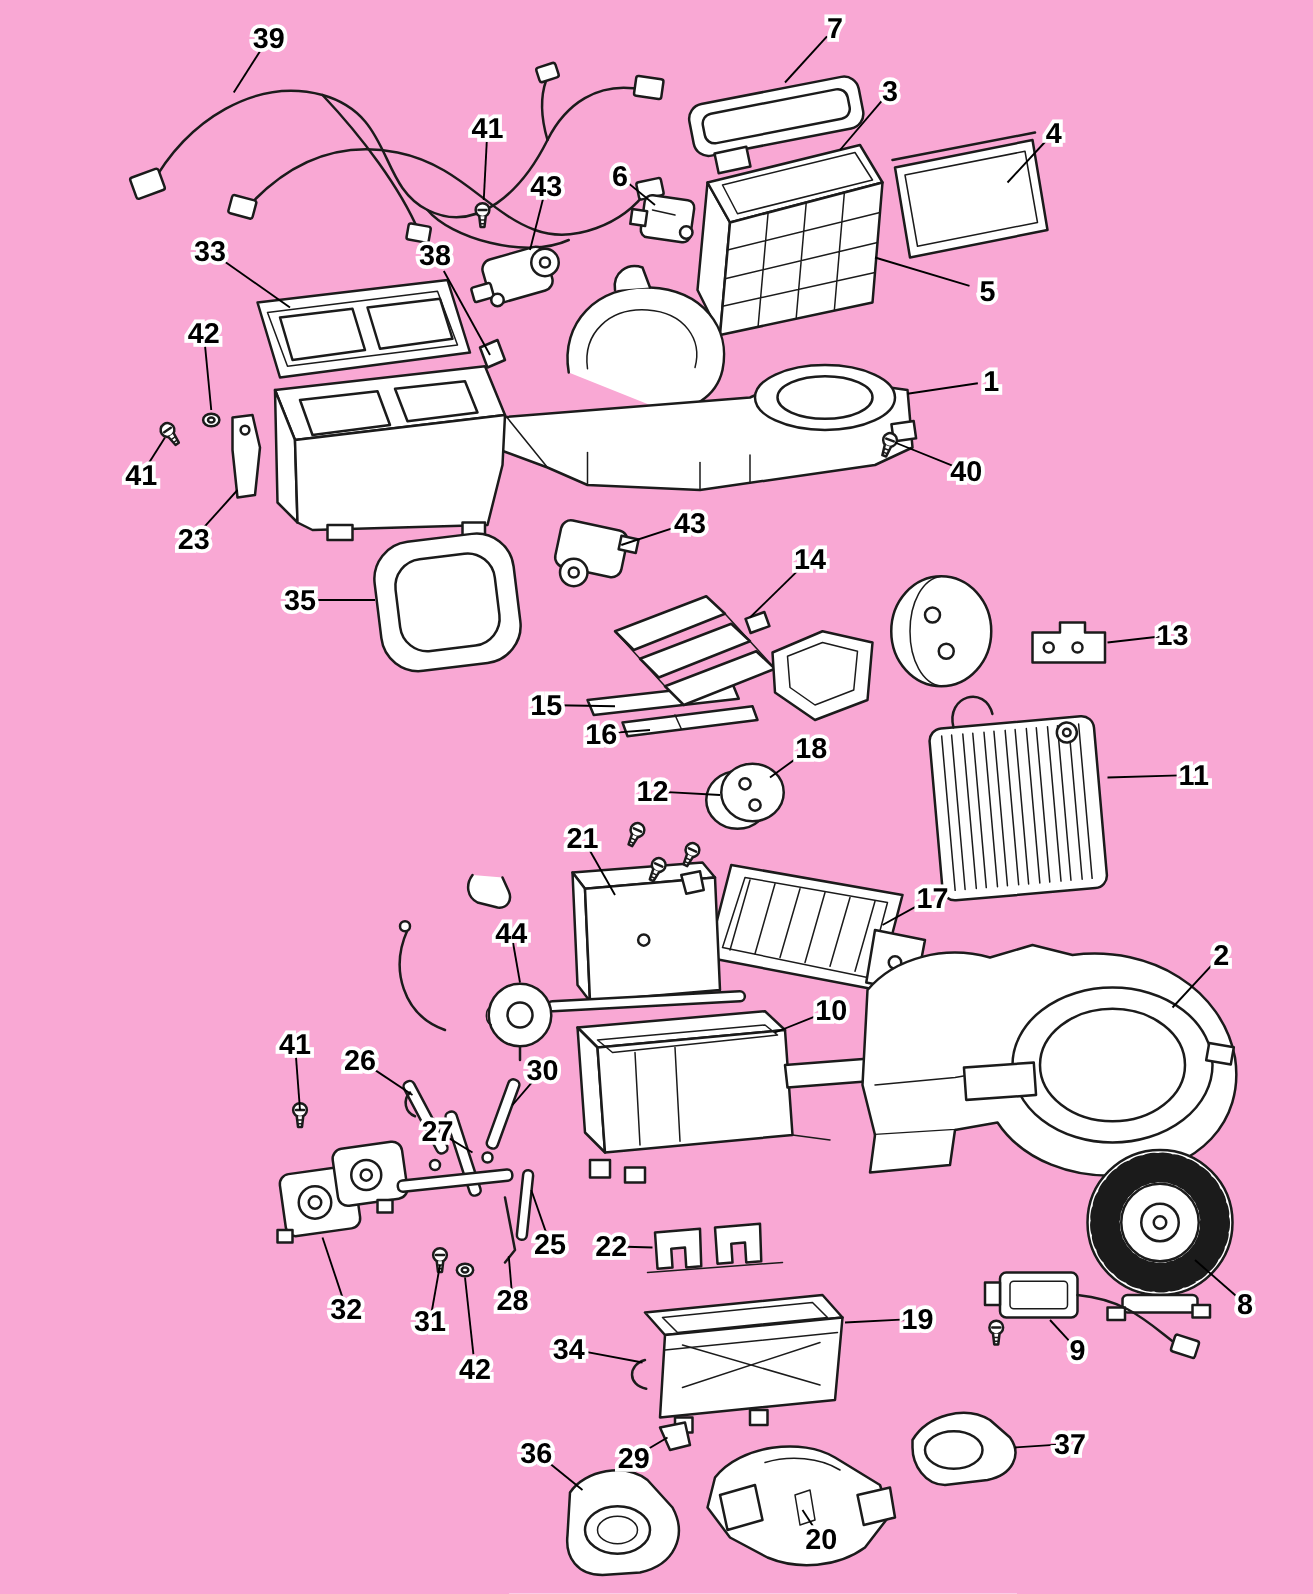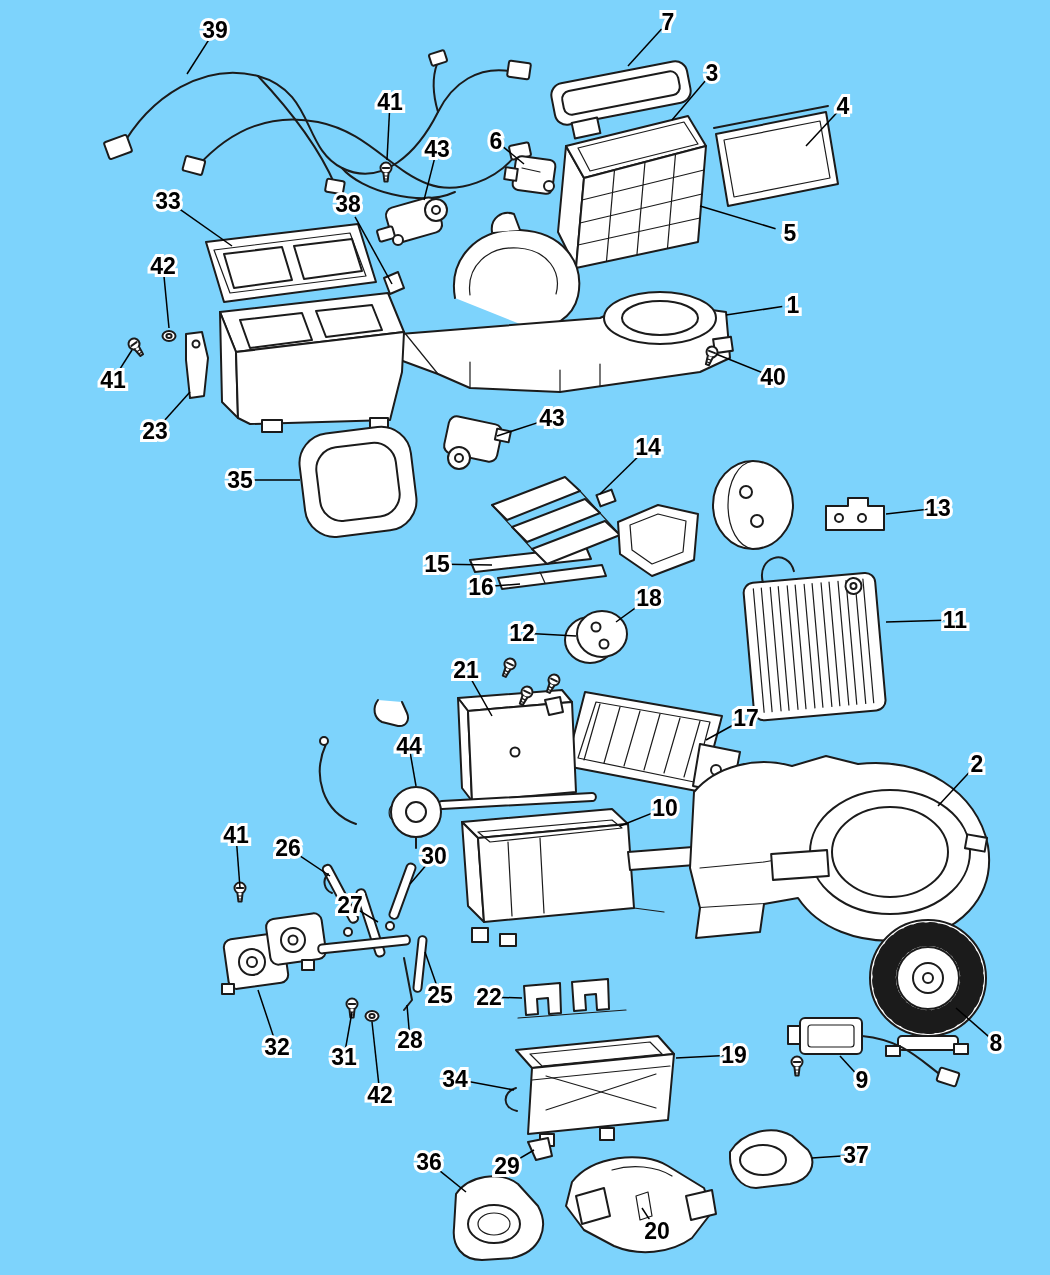--- a/index.html
+++ b/index.html
@@ -1,16 +1,16 @@
 <!DOCTYPE html>
 <html><head>
 <meta charset="utf-8">
 <style>
   html,body{margin:0;padding:0;background:#ffffff;}
-  .canvas{position:relative;width:1050px;height:1275px;margin:0 auto;background:#7dd3fc;
+  .canvas{position:relative;width:1050px;height:1275px;margin:0 auto;background:#f9a8d4;
           font-family:"Liberation Sans",sans-serif;overflow:hidden;}
   svg{display:block;}
   .part{stroke:#1b1b1b;stroke-width:2;stroke-linejoin:round;stroke-linecap:round;}
   .thin{stroke-width:1.2;}
   .leader{stroke:#000000;stroke-width:1.5;}
   .callout{font-family:"Liberation Sans",sans-serif;font-size:23px;font-weight:bold;
            fill:#000000;stroke:#ffffff;stroke-width:6px;paint-order:stroke;text-anchor:middle;}
 </style>
 </head>
 <body>

